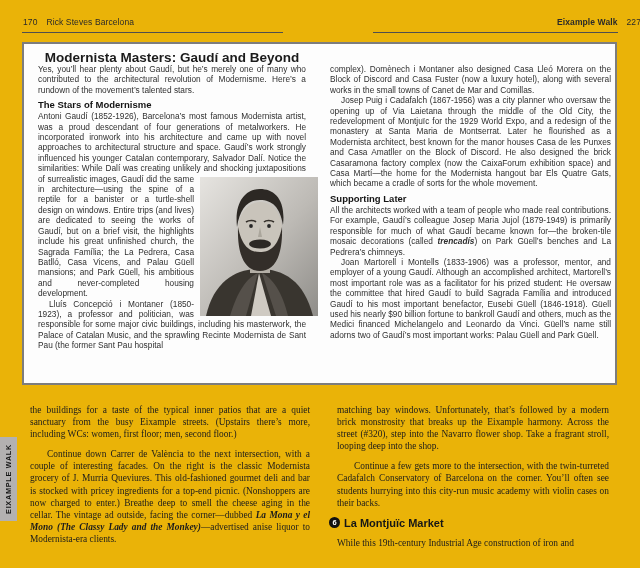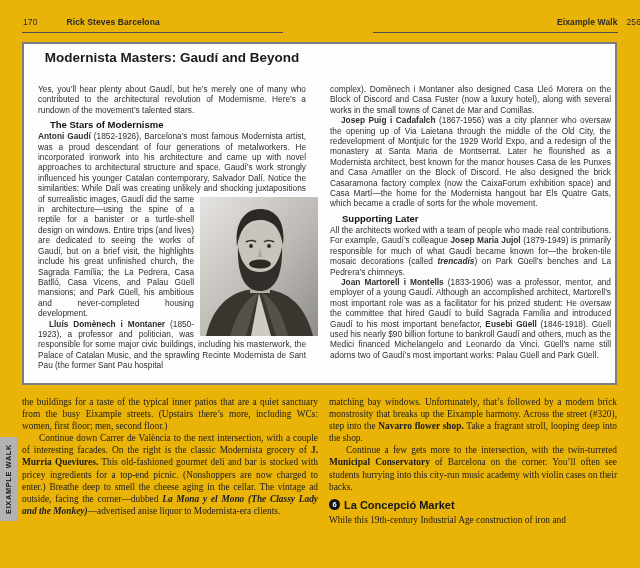--- a/index.html
+++ b/index.html
@@ -5,84 +5,84 @@
   html,body{margin:0;padding:0;background:#e9e9e9;}
   .page{position:relative;width:640px;height:568px;background:#eab308;overflow:hidden;
         font-family:"Liberation Sans",sans-serif;color:#1e1e1e;padding-left:24px;}
 
   
   .pg-head{position:absolute;top:17px;display:flex;align-items:baseline;gap:9px;
            font-size:8.5px;letter-spacing:.1px;color:#2a2a2a;white-space:nowrap;}
   .pg-head.left{left:23px;}
   .pg-head.right{right:23px;}
   .pgnum{font-weight:400;}
-  .bk{font-weight:700;margin-left:20px;}
+  .bk{font-weight:400;}
   .ch{font-weight:700;}
   .rule{position:absolute;top:32px;height:1px;background:#4f4f4f;}
   .rule-left{left:22px;width:261px;}
   .rule-right{left:373px;width:245px;}
 
   
   .tab{position:absolute;top:437px;width:17px;height:84px;background:#b3b1b1;
        display:flex;align-items:center;justify-content:center;}
   .tab-left{left:0;}
   .tab-right{right:0;}
   .tab-txt{font-size:7.3px;font-weight:700;letter-spacing:.7px;color:#141414;
            writing-mode:vertical-rl;white-space:nowrap;}
   .tab-left .tab-txt{transform:rotate(180deg);}
 
   
   .sbox{position:absolute;left:22px;top:42px;width:595px;height:343px;
         border:2px solid #7d7d7d;background:#fdfdfd;box-sizing:border-box;overflow:hidden;}
   .sbox-title{position:absolute;left:14px;top:6px;width:268px;margin:0;
               font-size:13.5px;line-height:1.15;font-weight:700;text-align:center;color:#1b1b1b;}
-  .scol{position:absolute;top:40px;font-size:8.3px;line-height:10.4px;color:#2f2f2f;
+  .scol{position:absolute;top:20px;font-size:8.3px;line-height:10.4px;color:#2f2f2f;
         text-align:justify;hyphens:auto;}
   .scol-left{left:14px;width:268px;}
   .scol-right{left:306px;width:281px;}
   .scol p{margin:0;}
   .scol p.gap{margin-bottom:4px;}
-  .scol h3{margin:4px 12px 1px;font-size:9.5px;line-height:11px;color:#141414;text-align:left;}
+  .scol h3{margin:4px 0 1px;font-size:9.5px;line-height:11px;color:#141414;text-align:left;}
   .scol .ind{text-indent:11px;}
 
   .photo-strut{float:right;width:0;height:112px;}
   .gaudi-photo{float:right;clear:right;width:118px;height:139px;margin:1px -12px 3px 6px;}
   .gaudi-photo svg{display:block;width:100%;height:100%;}
 
   
   .mcol{position:absolute;top:396px;font-family:"Liberation Serif",serif;
         font-size:9.4px;line-height:12.1px;color:#1c1c1c;text-align:justify;hyphens:auto;}
   .mcol-left{left:22px;width:296px;}
   .mcol-right{left:329px;width:288px;}
-  .mcol p{margin:0;}
+  .mcol p{margin:8px;}
   .mcol .ind{text-indent:17px;}
   .dir{font-style:italic;}
 
   .stop-head{display:flex;align-items:center;gap:4px;margin:6px 0 3px;
              font-family:"Liberation Sans",sans-serif;font-size:11px;font-weight:700;color:#161616;}
   .badge{flex:0 0 auto;width:11px;height:11px;border-radius:50%;background:#111111;color:#ffffff;
          font-size:7.5px;font-weight:700;display:flex;align-items:center;justify-content:center;line-height:1;}
 
-  .b{font-weight:700;}
+  .b{font-weight:400;}
   .i{font-style:italic;font-weight:bold;}
 </style>
 </head>
 <body>
 
 <div class="page">
 
   <header class="pg-head left">
     <span class="pgnum">170</span>
     <span class="bk">Rick Steves Barcelona</span>
   </header>
   <div class="rule rule-left"></div>
 
   <header class="pg-head right">
     <span class="ch">Eixample Walk</span>
-    <span class="pgnum">256</span>
+    <span class="pgnum">227</span>
   </header>
   <div class="rule rule-right"></div>
 
   <aside class="tab tab-left">
     <span class="tab-txt">EIXAMPLE WALK</span>
   </aside>
   <aside class="tab tab-right">
     <span class="tab-txt">EIXAMPLE WALK</span>
   </aside>
 
@@ -113,40 +113,40 @@
           <path d="M46 45 C49 43 54 43 56 45" stroke="#35302b" stroke-width="1.6" fill="none"></path>
           <path d="M64 45 C66 43 71 43 74 45" stroke="#35302b" stroke-width="1.6" fill="none"></path>
           <circle cx="51" cy="49" r="1.9" fill="#262626"></circle>
           <circle cx="69" cy="49" r="1.9" fill="#262626"></circle>
           <path d="M60 50 L58 60 L62 60 Z" fill="#aba69c"></path>
         </svg>
       </figure>
       <p class="gap"><span>Yes, you’ll hear plenty about Gaudí, but he’s merely one of many who contributed to the architectural revolution of Modernisme. Here’s a rundown of the movement’s talented stars.</span></p>
       <h3>The Stars of Modernisme</h3>
       <p><span class="b">Antoni Gaudí</span><span> (1852-1926), Barcelona’s most famous Modernista artist, was a proud descendant of four generations of metalworkers. He incorporated ironwork into his architecture and came up with novel approaches to architectural structure and space. Gaudí’s work strongly influenced his younger Catalan contemporary, Salvador Dalí. Notice the similarities: While Dalí was creating unlikely and shocking juxtapositions of surrealistic images, Gaudí did the same in architecture—using the spine of a reptile for a banister or a turtle-shell design on windows. Entire trips (and lives) are dedicated to seeing the works of Gaudí, but on a brief visit, the highlights include his great unfinished church, the Sagrada Família; the La Pedrera, Casa Batlló, Casa Vicens, and Palau Güell mansions; and Park Güell, his ambitious and never-completed housing development.</span></p>
-      <p class="ind"><span class="b">Lluís Domènech i Montaner</span><span> (1850-1923), a professor and politician, was responsible for some major civic buildings, including his masterwork, the Palace of Catalan Music, and the sprawling Recinte Modernista de Sant Pau (the former Sant Pau hospital</span></p>
+      <p class="ind"><span class="b">Lluís Concepció i Montaner</span><span> (1850-1923), a professor and politician, was responsible for some major civic buildings, including his masterwork, the Palace of Catalan Music, and the sprawling Recinte Modernista de Sant Pau (the former Sant Pau hospital</span></p>
     </div>
 
     <div class="scol scol-right">
       <p><span>complex). Domènech i Montaner also designed Casa Lleó Morera on the Block of Discord and Casa Fuster (now a luxury hotel), along with several works in the small towns of Canet de Mar and Comillas.</span></p>
       <p class="ind"><span class="b">Josep Puig i Cadafalch</span><span> (1867-1956) was a city planner who oversaw the opening up of Via Laietana through the middle of the Old City, the redevelopment of Montjuïc for the 1929 World Expo, and a redesign of the monastery at Santa Maria de Montserrat. Later he flourished as a Modernista architect, best known for the manor houses Casa de les Punxes and Casa Amatller on the Block of Discord. He also designed the brick Casaramona factory complex (now the CaixaForum exhibition space) and Casa Martí—the home for the Modernista hangout bar Els Quatre Gats, which became a cradle of sorts for the whole movement.</span></p>
       <h3>Supporting Later</h3>
       <p><span>All the architects worked with a team of people who made real contributions. For example, Gaudí’s colleague </span><span class="b">Josep Maria Jujol</span><span> (1879-1949) is primarily responsible for much of what Gaudí became known for—the broken-tile mosaic decorations (called </span><span class="i">trencadís</span><span>) on Park Güell’s benches and La Pedrera’s chimneys.</span></p>
       <p class="ind"><span class="b">Joan Martorell i Montells</span><span> (1833-1906) was a professor, mentor, and employer of a young Gaudí. Although an accomplished architect, Martorell’s most important role was as a facilitator for his prized student: He oversaw the committee that hired Gaudí to build Sagrada Família and introduced Gaudí to his most important benefactor, </span><span class="b">Eusebi Güell</span><span> (1846-1918). Güell used his nearly $90 billion fortune to bankroll Gaudí and others, much as the Medici financed Michelangelo and Leonardo da Vinci. Güell’s name still adorns two of Gaudí’s most important works: Palau Güell and Park Güell.</span></p>
     </div>
   </section>
 
   <div class="mcol mcol-left">
     <p><span>the buildings for a taste of the typical inner patios that are a quiet sanctuary from the busy Eixample streets. (Upstairs there’s more, including WCs: women, first floor; men, second floor.)</span></p>
     <p class="ind"><span>Continue down Carrer de València to the next intersection, with a couple of interesting facades. On the right is the classic Modernista grocery of </span><span class="b">J. Murria Queviures.</span><span> This old-fashioned gourmet deli and bar is stocked with pricey ingredients for a top-end picnic. (Nonshoppers are now charged to enter.) Breathe deep to smell the cheese aging in the cellar. The vintage ad outside, facing the corner—dubbed </span><span class="i">La Mona y el Mono (The Classy Lady and the Monkey)</span><span>—advertised anise liquor to Modernista-era clients.</span></p>
   </div>
 
   <div class="mcol mcol-right">
     <p><span>matching bay windows. Unfortunately, that’s followed by a modern brick monstrosity that breaks up the Eixample harmony. Across the street (#320), step into the </span><span class="b">Navarro flower shop.</span><span> Take a fragrant stroll, looping deep into the shop.</span></p>
-    <p class="ind"><span>Continue a few gets more to the intersection, with the twin-turreted </span><span class="b">Municipal Conservatory</span><span> of Barcelona on the corner. You’ll often see students hurrying into this city-run music academy with violin cases on their backs.</span></p>
+    <p class="ind"><span>Continue a few gets more to the intersection, with the twin-turreted </span><span class="b">Cadafalch Conservatory</span><span> of Barcelona on the corner. You’ll often see students hurrying into this city-run music academy with violin cases on their backs.</span></p>
     <h3 class="stop-head">
       <span class="badge">6</span>
-      <span>La Concepció Market</span>
+      <span>La Montjuïc Market</span>
     </h3>
     <p><span>While this 19th-century Industrial Age construction of iron and</span></p>
   </div>
 
 </div>
 
 </body></html>

